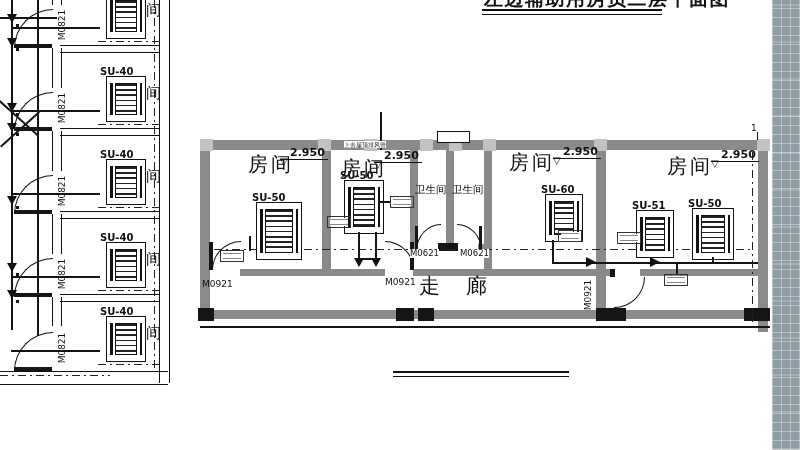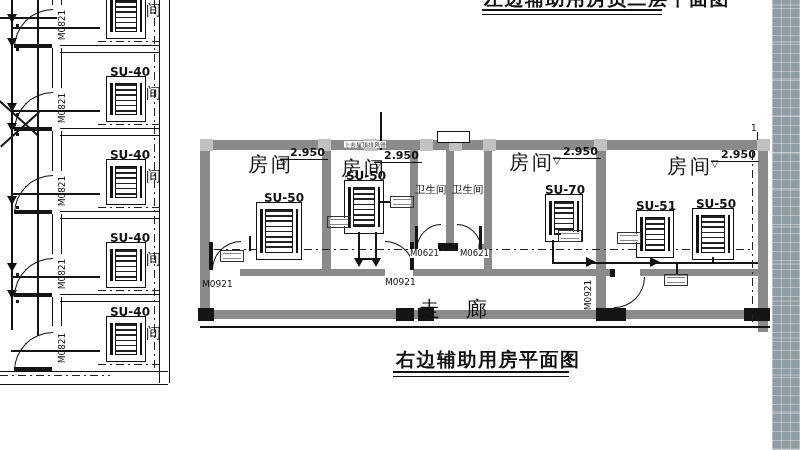--- a/index.html
+++ b/index.html
@@ -18,21 +18,21 @@
   .arc-tl{border-left:1.3px solid #111;border-top:1.3px solid #111;border-top-left-radius:100% 100%;}
   .arc-tr{border-right:1.3px solid #111;border-top:1.3px solid #111;border-top-right-radius:100% 100%;}
   .arc-br{border-right:1.3px solid #111;border-bottom:1.3px solid #111;border-bottom-right-radius:100% 100%;}
   .tri-d{width:0;height:0;border-left:5px solid transparent;border-right:5px solid transparent;border-top:9px solid #111;}
   .tri-r{width:0;height:0;border-top:5px solid transparent;border-bottom:5px solid transparent;border-left:10px solid #111;}
   .unit{background:#fff;border:1.6px solid #111;}
   .unit::before{content:"";position:absolute;left:8px;right:8px;top:6px;bottom:6px;border:1px solid #111;
     background:repeating-linear-gradient(180deg,#222 0 1.6px,transparent 1.6px 5.2px);}
   .ub{position:absolute;top:6px;bottom:6px;width:2.5px;background:#111;}
   .ub.l{left:3px}.ub.r{right:3px}
-  .ulabel{font-size:12px;font-weight:bold;text-align:right;line-height:8px;white-space:nowrap;}
+  .ulabel{font-size:10px;font-weight:bold;text-align:left;line-height:8px;white-space:nowrap;}
   .rlabel{font-size:20px;letter-spacing:3px;font-weight:500;line-height:22px;white-space:nowrap;}
   .llabel{font-size:15px;letter-spacing:13px;line-height:16px;white-space:nowrap;}
   .blabel{font-size:10.5px;line-height:12px;white-space:nowrap;}
   .dlabel{font-size:9px;line-height:10px;white-space:nowrap;}
   .vlabel{transform:rotate(-90deg);text-align:center;}
   .elev{font-size:11px;font-weight:bold;line-height:12px;border-bottom:1.5px solid #111;padding:0 3px 0 10px;}
   .elev::after{content:"▽";position:absolute;left:0;top:9px;font-size:10px;}
   .tag{background:#fff;border:1px solid #333;width:24px;height:12px;
     background-image:repeating-linear-gradient(180deg,transparent 0 2px,#888 2px 3px,transparent 3px 5px);background-clip:content-box;padding:1px 2px;box-sizing:border-box;}
   .title{font-size:19px;font-weight:600;letter-spacing:1.5px;white-space:nowrap;}
@@ -198,37 +198,37 @@
   <div class="abs rlabel" style="left:341px;top:157px;">房间</div>
   <div class="abs elev" style="left:374px;top:150px;">2.950</div>
   <div class="abs rlabel" style="left:509px;top:151px;">房间</div>
   <div class="abs elev" style="left:553px;top:146px;">2.950</div>
   <div class="abs rlabel" style="left:667px;top:155px;">房间</div>
   <div class="abs elev" style="left:711px;top:149px;">2.950</div>
 
   <div class="abs blabel" style="left:415px;top:183px;">卫生间</div>
   <div class="abs blabel" style="left:452px;top:183px;">卫生间</div>
 
-  <div class="abs" style="left:419px;top:298px;font-size:21px;letter-spacing:26px;line-height:23px;white-space:nowrap;">走廊</div>
+  <div class="abs" style="left:419px;top:275px;font-size:21px;letter-spacing:26px;line-height:23px;white-space:nowrap;">走廊</div>
 
   <div class="abs unit" style="left:256px;top:202px;width:44px;height:56px;">
       <i class="ub l"></i>
       <i class="ub r"></i>
     </div>
   <div class="abs ulabel" style="left:252px;top:194px;width:52px;">SU-50</div>
   <div class="abs unit" style="left:344px;top:180px;width:38px;height:52px;">
       <i class="ub l"></i>
       <i class="ub r"></i>
     </div>
   <div class="abs ulabel" style="left:340px;top:172px;width:46px;">SU-50</div>
   <div class="abs unit" style="left:545px;top:194px;width:36px;height:46px;">
       <i class="ub l"></i>
       <i class="ub r"></i>
     </div>
-  <div class="abs ulabel" style="left:541px;top:186px;width:44px;">SU-70</div>
+  <div class="abs ulabel" style="left:541px;top:186px;width:44px;">SU-60</div>
   <div class="abs unit" style="left:636px;top:210px;width:36px;height:46px;">
       <i class="ub l"></i>
       <i class="ub r"></i>
     </div>
   <div class="abs ulabel" style="left:632px;top:202px;width:44px;">SU-51</div>
   <div class="abs unit" style="left:692px;top:208px;width:40px;height:50px;">
       <i class="ub l"></i>
       <i class="ub r"></i>
     </div>
   <div class="abs ulabel" style="left:688px;top:200px;width:48px;">SU-50</div>
@@ -263,16 +263,15 @@
   <div class="abs arc-br" style="left:614px;top:277px;width:30px;height:30px;"></div>
   <div class="abs blk" style="left:610px;top:269px;width:5px;height:8px;"></div>
 
   <div class="abs arc-tl" style="left:416px;top:224px;width:24px;height:26px;"></div>
   <div class="abs ln" style="left:415px;top:226px;width:2.5px;height:24px;"></div>
   <div class="abs arc-tr" style="left:457px;top:224px;width:24px;height:26px;"></div>
   <div class="abs ln" style="left:479px;top:226px;width:2.5px;height:24px;"></div>
   <div class="abs" style="left:410px;top:249px;font-size:8.5px;line-height:9px;background:#fff;">M0621</div>
   <div class="abs" style="left:460px;top:249px;font-size:8.5px;line-height:9px;background:#fff;">M0621</div>
 
-  <div class="abs title" style="left:396px;top:347px;">右边辅助用房平面图</div>
   <div class="abs dblu" style="left:393px;top:371px;width:176px;"></div>
 
 </div>
 
 </body></html>

